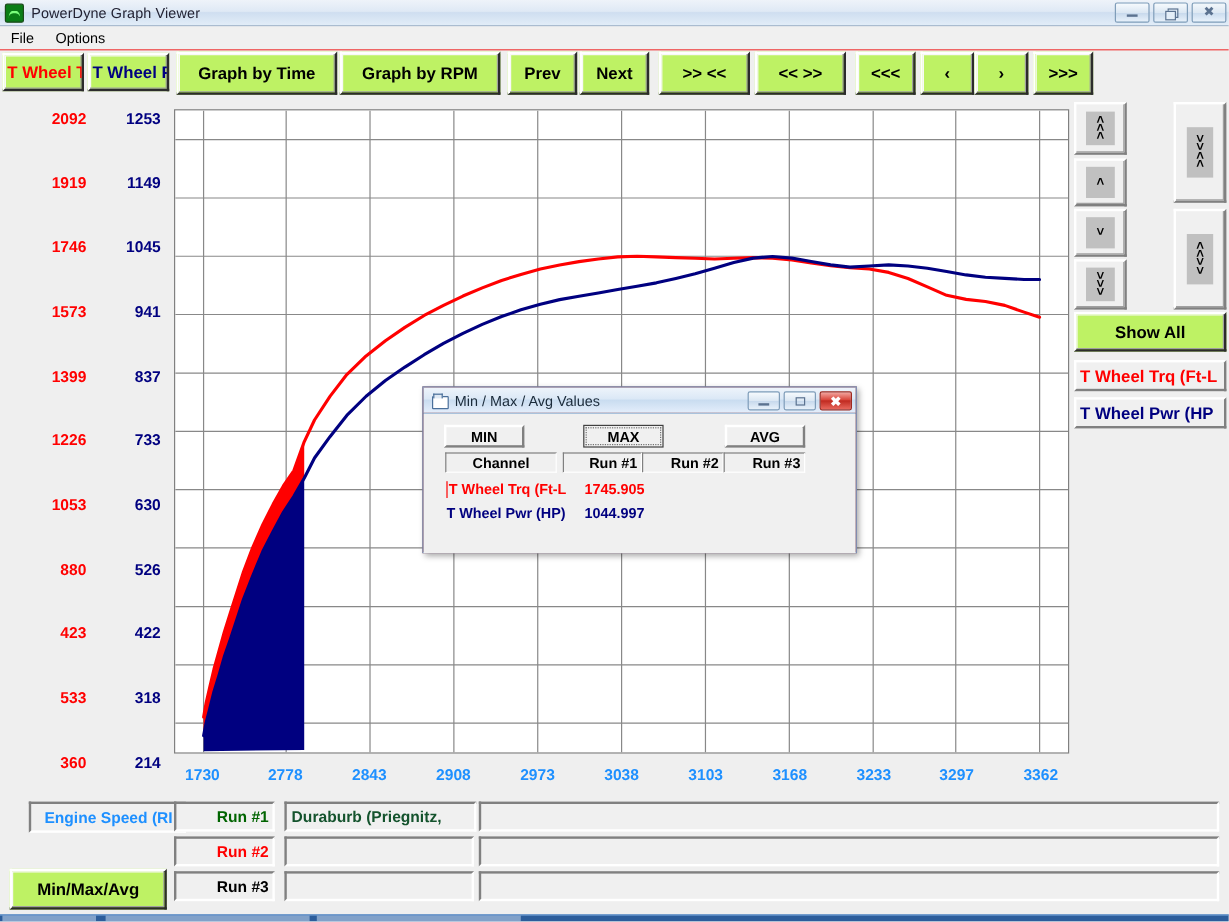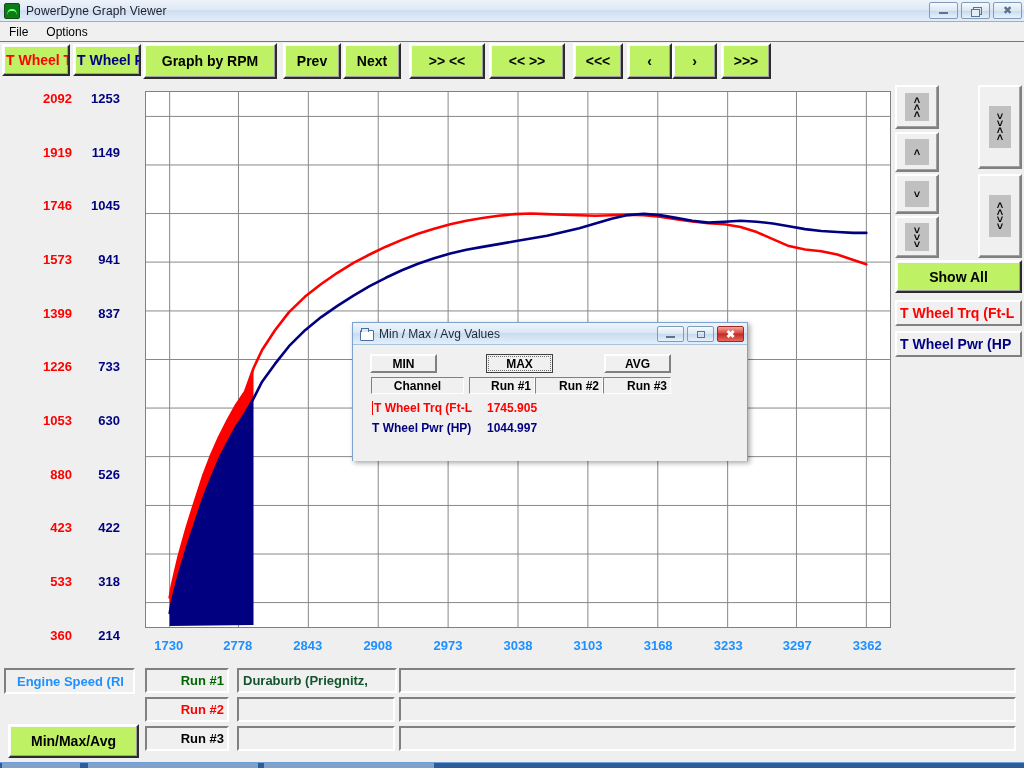--- a/index.html
+++ b/index.html
@@ -89,21 +89,21 @@
   .tbbtn { height: 36px; margin-left: 2px; }
 
   
   .ylabels { position: absolute; left: 0; top: 76px; width: 140px; height: 560px; }
   .ylab {
     position: absolute; right: 0; width: 140px;
     font-size: 13px; font-weight: bold; text-align: right;
     line-height: 15px;
   }
   .ylab .l { position: absolute; right: 68px; color: #ff0000; }
-  .ylab .r { position: absolute; right: 20px; color: #000080; }
+  .ylab .r { position: absolute; right: 6px; color: #000080; }
 
   .xlabels { position: absolute; left: 0; top: 638px; width: 900px; height: 20px; }
   .xlab {
     position: absolute; top: 0; font-size: 13px; font-weight: bold;
     color: #1e90ff; transform: translateX(-50%); white-space: nowrap;
   }
 
   
   .plotwrap {
     position: absolute; left: 145px; top: 91px; width: 746px; height: 537px;
@@ -148,21 +148,21 @@
     border: 2px solid; border-top-color:#808080; border-left-color:#808080;
     border-right-color:#ffffff; border-bottom-color:#ffffff;
     display:flex; align-items:center;
     font-size: 13px; font-weight: bold; overflow:hidden; white-space:nowrap;
   }
   .f-right { justify-content: flex-end; padding-right: 3px; }
   .f-left  { justify-content: flex-start; padding-left: 4px; }
 
   
   .dialog {
-    position: absolute; left: 352px; top: 322px; width: 396px; height: 139px;
+    position: absolute; left: 352px; top: 322px; width: 362px; height: 139px;
     background: #7f1d1d;
     border: 1px solid #7da2ce;
     box-shadow: 2px 2px 5px rgba(0,0,0,.35);
   }
   .dlg-title {
     height: 22px; width: 100%;
     background: linear-gradient(to bottom,#eef4fb 0%,#dbe8f6 45%,#c9dcf0 50%,#e4eefb 100%);
     border-bottom: 1px solid #a9c2dc;
     display:flex; align-items:center;
   }
@@ -240,20 +240,21 @@
   </div>
 
   <div class="menubar">
     <div class="menu-item">File</div>
     <div class="menu-item">Options</div>
   </div>
 
   <div class="toolbar">
     <div class="btn3d tb-chan red" style="width:68px;margin-left:2px;">T Wheel T</div>
     <div class="btn3d tb-chan blue" style="width:68px;margin-left:3px;">T Wheel P</div>
+    <div class="btn3d tbbtn" style="width:134px;margin-left:6px;">Graph by Time</div>
     <div class="btn3d tbbtn" style="width:134px;">Graph by RPM</div>
     <div class="btn3d tbbtn" style="width:58px;margin-left:6px;">Prev</div>
     <div class="btn3d tbbtn" style="width:58px;">Next</div>
     <div class="btn3d tbbtn" style="width:76px;margin-left:8px;">&gt;&gt; &lt;&lt;</div>
     <div class="btn3d tbbtn" style="width:76px;margin-left:4px;">&lt;&lt; &gt;&gt;</div>
     <div class="btn3d tbbtn" style="width:50px;margin-left:8px;">&lt;&lt;&lt;</div>
     <div class="btn3d tbbtn" style="width:45px;margin-left:4px;">‹</div>
     <div class="btn3d tbbtn" style="width:45px;margin-left:0px;">›</div>
     <div class="btn3d tbbtn" style="width:50px;margin-left:4px;">&gt;&gt;&gt;</div>
   </div>
@@ -393,21 +394,21 @@
           <span>˅</span>
         </div>
     </div>
 
     <div class="btn3d showall">Show All</div>
     <div class="chanbtn red" style="top:215px;">T Wheel Trq (Ft-L</div>
     <div class="chanbtn blue" style="top:246px;">T Wheel Pwr (HP</div>
   </div>
 
   <div class="bottompanel">
-    <div class="fieldbox f-left" style="left:4px;top:6px;width:131px;height:26px;color:#1e90ff;padding-left:11px;">Engine Speed (RI</div>
+    <div class="fieldbox f-left" style="left:24px;top:6px;width:131px;height:26px;color:#1e90ff;padding-left:11px;">Engine Speed (RI</div>
     <div class="btn3d" style="position:absolute;left:8px;top:62px;width:131px;height:34px;font-size:14px;font-weight:bold;">Min/Max/Avg</div>
 
     <div class="fieldbox f-right" style="left:145px;top:6px;width:84px;height:25px;color:#006400;">Run #1</div>
     <div class="fieldbox f-right" style="left:145px;top:35px;width:84px;height:25px;color:#ff0000;">Run #2</div>
     <div class="fieldbox f-right" style="left:145px;top:64px;width:84px;height:25px;color:#000000;">Run #3</div>
 
     <div class="fieldbox f-left" style="left:237px;top:6px;width:160px;height:25px;color:#14532d;">Duraburb (Priegnitz,</div>
     <div class="fieldbox f-left" style="left:237px;top:35px;width:158px;height:25px;"></div>
     <div class="fieldbox f-left" style="left:237px;top:64px;width:158px;height:25px;"></div>
 

